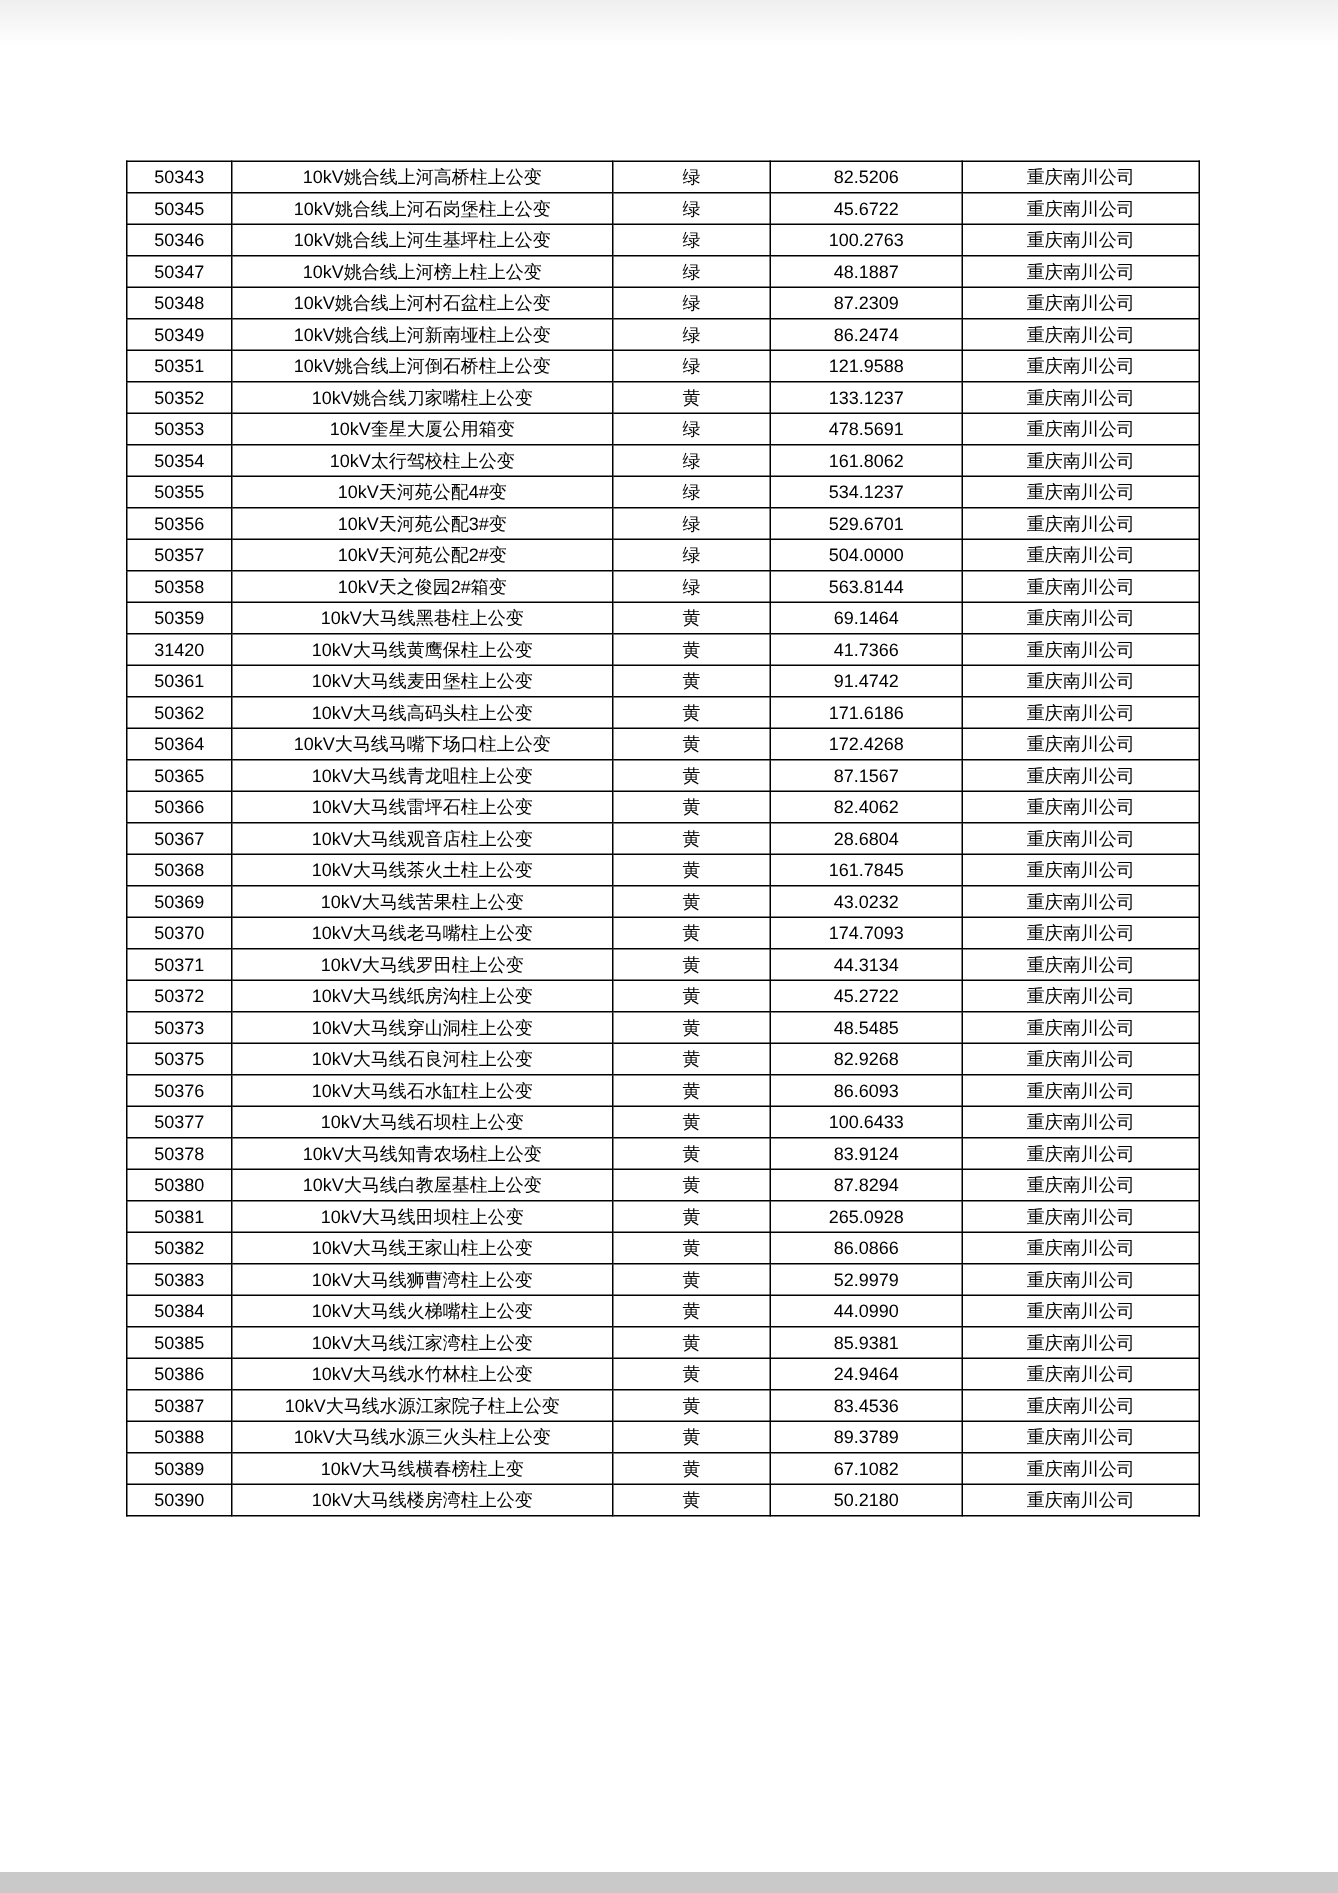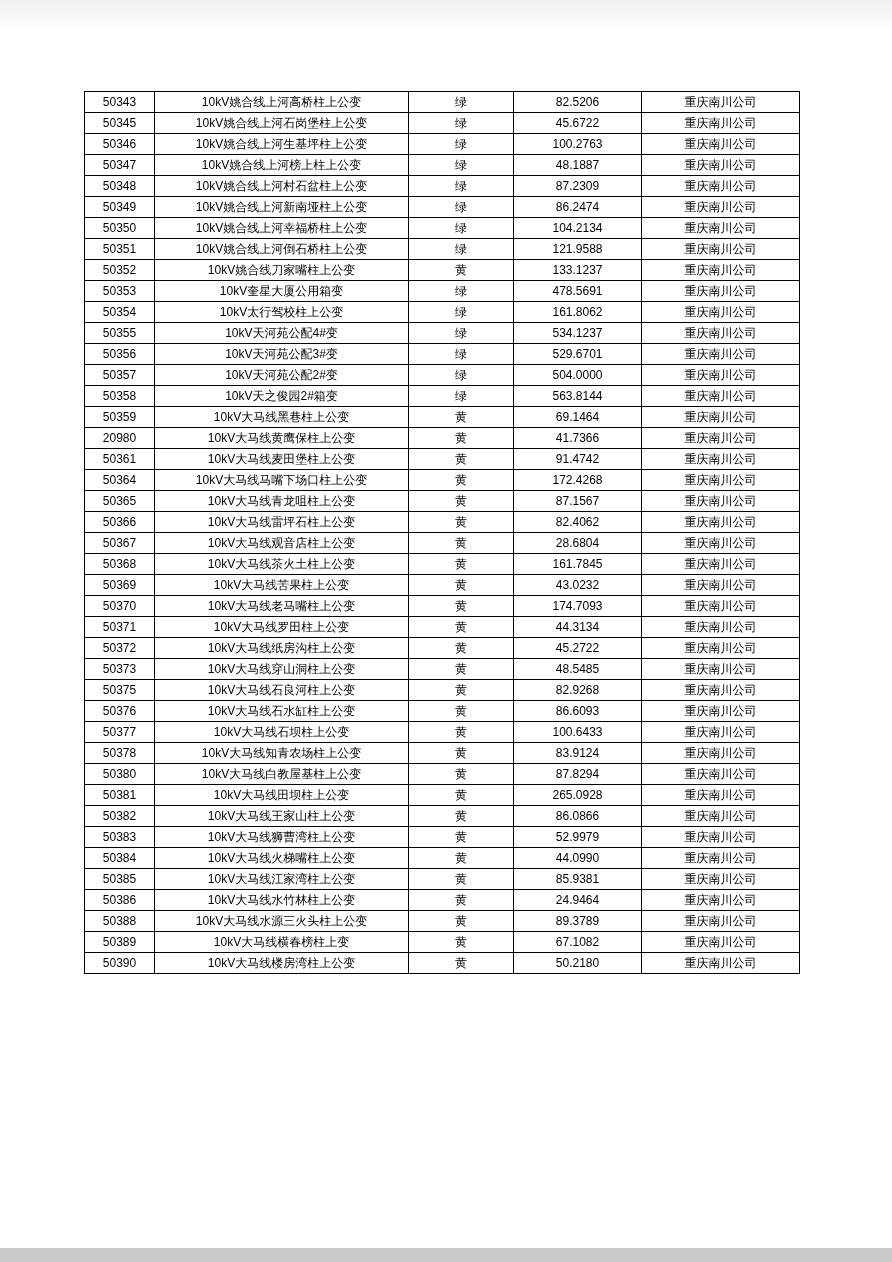--- a/index.html
+++ b/index.html
@@ -19,21 +19,21 @@
     background: linear-gradient(#efefef, #ffffff);
   }
   .bottom-edge {
     position: absolute;
     bottom: 0; left: 0;
     width: 100%; height: 14px;
     background: #c9c9c9;
   }
   table.data {
     position: absolute;
-    top: 91px;
+    top: 107px;
     left: 84px;
     border-collapse: collapse;
     table-layout: fixed;
     border-radius: 25px;
   }
   table.data td {
     border: 1px solid #000000;
     height: 20.4px;
     text-align: center;
     vertical-align: middle;
@@ -106,27 +106,20 @@
   </tr>
 
   <tr>
     <td>50349</td>
     <td>10kV姚合线上河新南垭柱上公变</td>
     <td>绿</td>
     <td>86.2474</td>
     <td>重庆南川公司</td>
   </tr>
 
-  <tr>
-    <td>50350</td>
-    <td>10kV姚合线上河幸福桥柱上公变</td>
-    <td>绿</td>
-    <td>104.2134</td>
-    <td>重庆南川公司</td>
-  </tr>
 
   <tr>
     <td>50351</td>
     <td>10kV姚合线上河倒石桥柱上公变</td>
     <td>绿</td>
     <td>121.9588</td>
     <td>重庆南川公司</td>
   </tr>
 
   <tr>
@@ -187,35 +180,42 @@
 
   <tr>
     <td>50359</td>
     <td>10kV大马线黑巷柱上公变</td>
     <td>黄</td>
     <td>69.1464</td>
     <td>重庆南川公司</td>
   </tr>
 
   <tr>
-    <td>20980</td>
+    <td>31420</td>
     <td>10kV大马线黄鹰保柱上公变</td>
     <td>黄</td>
     <td>41.7366</td>
     <td>重庆南川公司</td>
   </tr>
 
   <tr>
     <td>50361</td>
     <td>10kV大马线麦田堡柱上公变</td>
     <td>黄</td>
     <td>91.4742</td>
     <td>重庆南川公司</td>
   </tr>
 
+  <tr>
+    <td>50362</td>
+    <td>10kV大马线高码头柱上公变</td>
+    <td>黄</td>
+    <td>171.6186</td>
+    <td>重庆南川公司</td>
+  </tr>
 
 
   <tr>
     <td>50364</td>
     <td>10kV大马线马嘴下场口柱上公变</td>
     <td>黄</td>
     <td>172.4268</td>
     <td>重庆南川公司</td>
   </tr>
 
@@ -374,20 +374,27 @@
   </tr>
 
   <tr>
     <td>50386</td>
     <td>10kV大马线水竹林柱上公变</td>
     <td>黄</td>
     <td>24.9464</td>
     <td>重庆南川公司</td>
   </tr>
 
+  <tr>
+    <td>50387</td>
+    <td>10kV大马线水源江家院子柱上公变</td>
+    <td>黄</td>
+    <td>83.4536</td>
+    <td>重庆南川公司</td>
+  </tr>
 
   <tr>
     <td>50388</td>
     <td>10kV大马线水源三火头柱上公变</td>
     <td>黄</td>
     <td>89.3789</td>
     <td>重庆南川公司</td>
   </tr>
 
   <tr>

